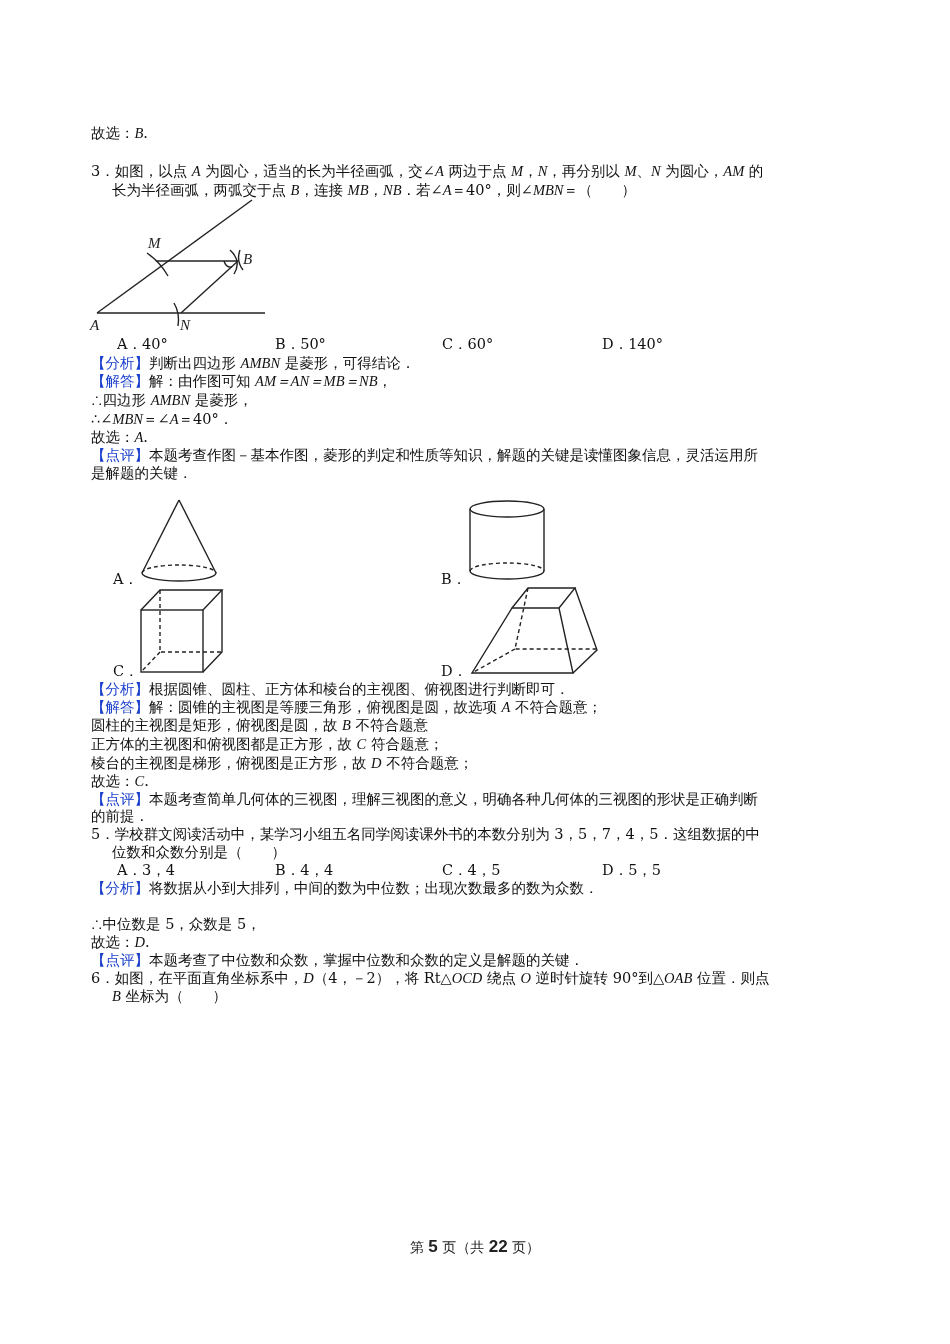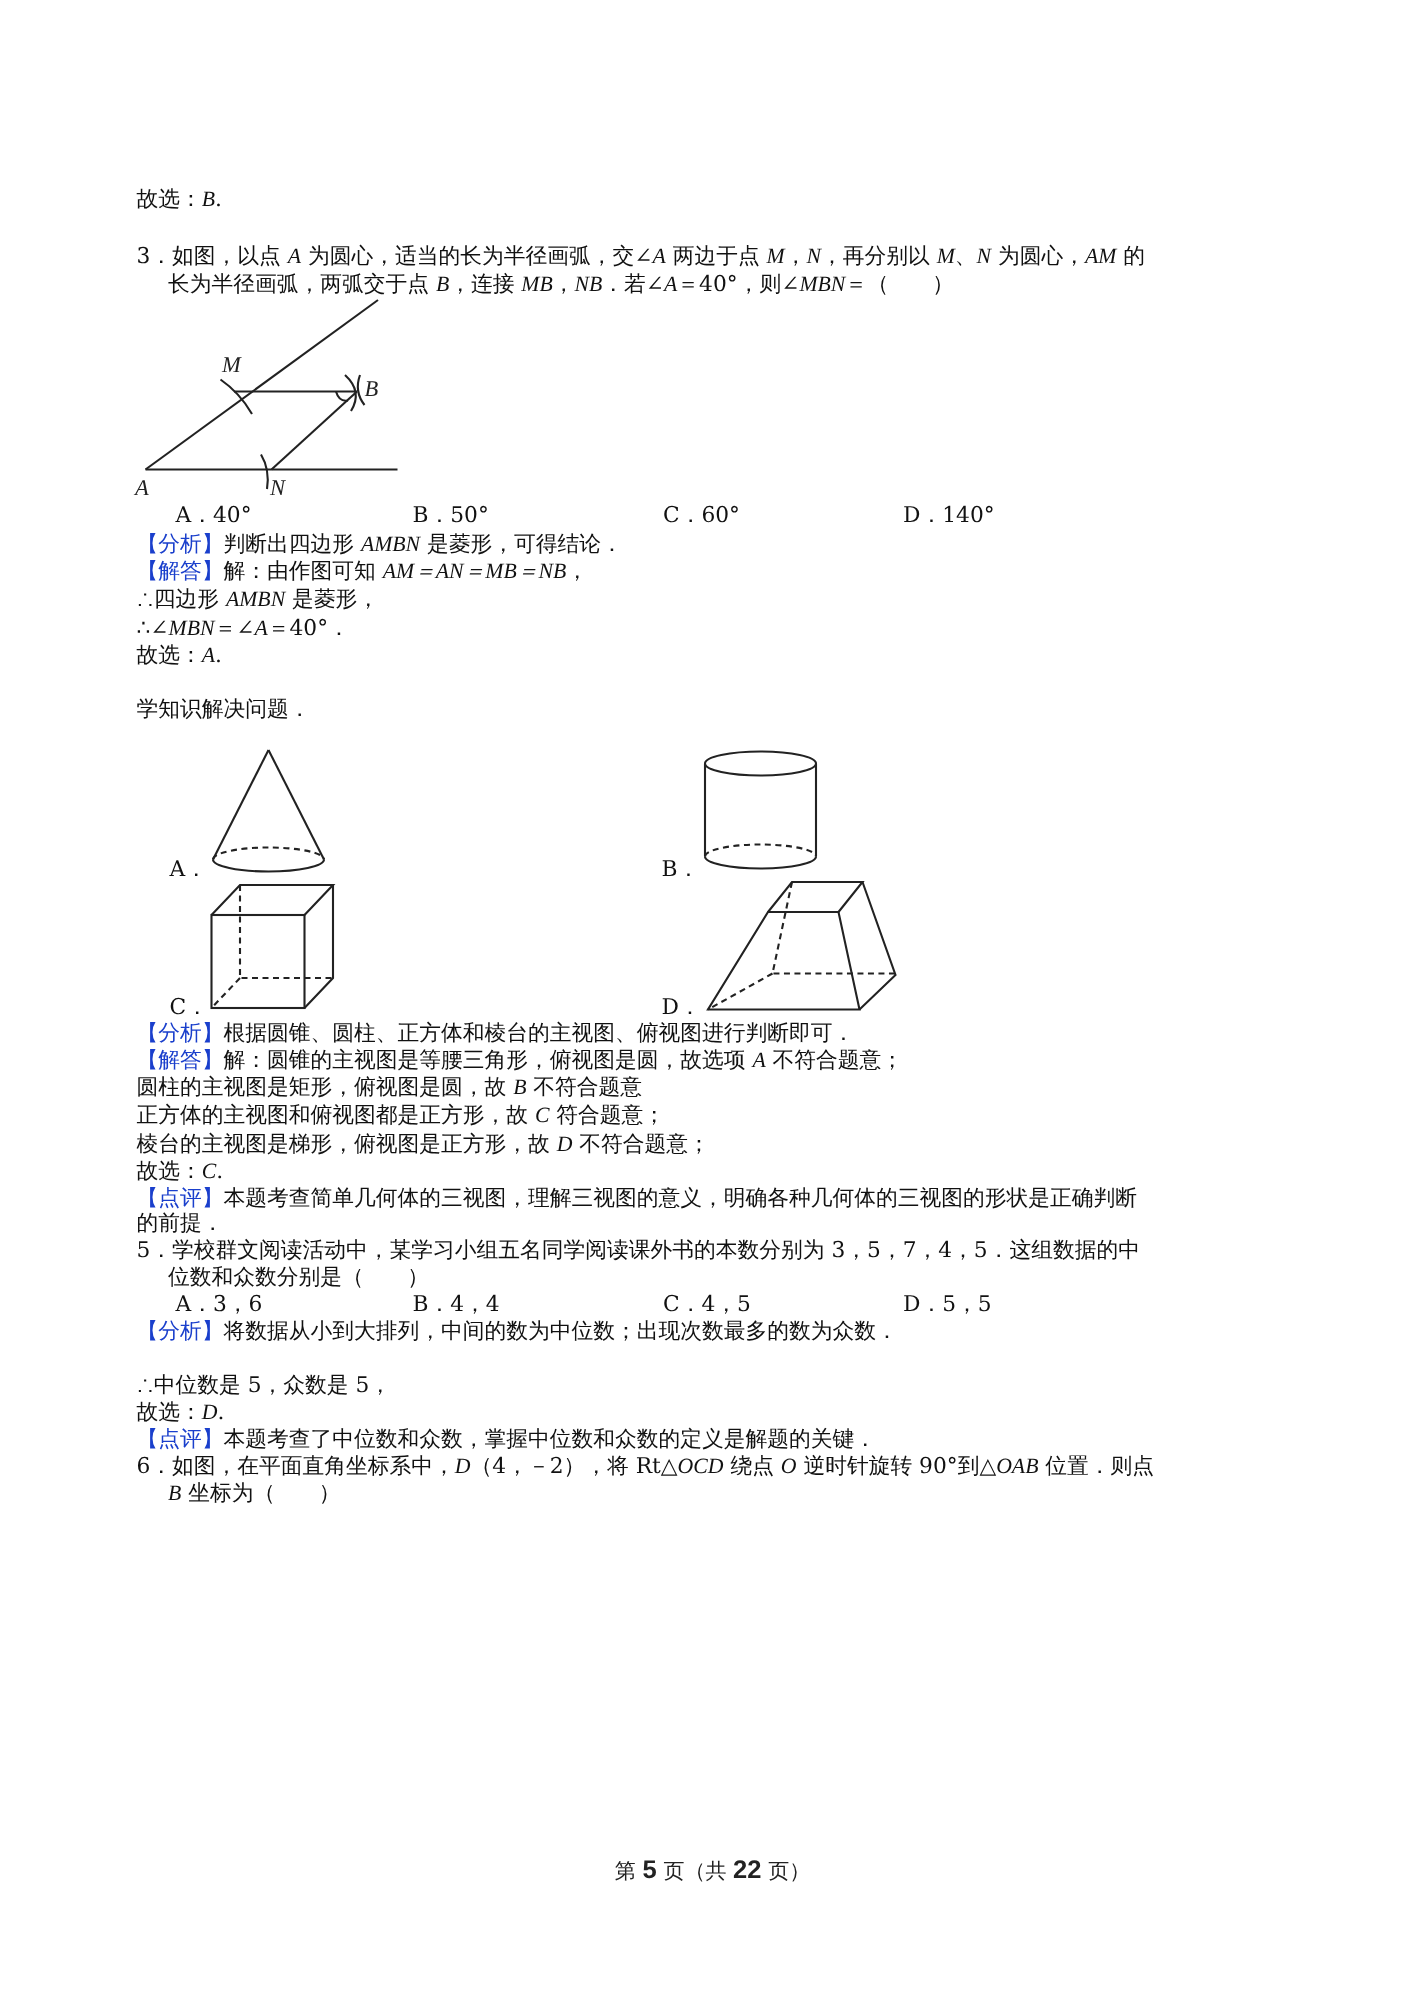--- a/index.html
+++ b/index.html
@@ -75,22 +75,25 @@
   </div>
   <div class="line" style="top:391px">
     <span>∴四边形 </span><i>AMBN</i><span> 是菱形，</span>
   </div>
   <div class="line" style="top:410px">
     <span>∴∠</span><i>MBN</i><span>＝∠</span><i>A</i><span>＝40°．</span>
   </div>
   <div class="line" style="top:428px">
     <span>故选：</span><i>A</i><span>.</span>
   </div>
+  <div class="line" style="top:446px">
+    <span class="tag">【点评】</span><span>本题考查作图－基本作图，菱形的判定和性质等知识，解题的关键是读懂图象信息，灵活运用所</span>
+  </div>
   <div class="line" style="top:464px">
-    <span>学知识解决问题．</span>
+    <span>是解题的关键．</span>
   </div>
 
 
   <span class="figlabel" style="left:113px; top:570px">A．</span>
   <svg style="left:140px; top:497px" width="80" height="85">
     <line x1="39" y1="3" x2="2" y2="76"></line>
     <line x1="39" y1="3" x2="76" y2="76"></line>
     <path d="M2,76 A37,8 0 0,0 76,76"></path>
     <path class="dash" d="M2,76 A37,8 0 0,1 76,76"></path>
   </svg>
@@ -146,21 +149,21 @@
   <div class="line" style="top:807px">
     <span>的前提．</span>
   </div>
 
   <div class="line" style="top:825px">
     <span>5．</span><span>学校群文阅读活动中，某学习小组五名同学阅读课外书的本数分别为 3，5，7，4，5．这组数据的中</span>
   </div>
   <div class="line indent" style="top:843px">
     <span>位数和众数分别是（　　）</span>
   </div>
-  <div class="opt" style="left:117px; top:861px"><span>A．</span><span>3，6</span></div>
+  <div class="opt" style="left:117px; top:861px"><span>A．</span><span>3，4</span></div>
   <div class="opt" style="left:275px; top:861px"><span>B．</span><span>4，4</span></div>
   <div class="opt" style="left:442px; top:861px"><span>C．</span><span>4，5</span></div>
   <div class="opt" style="left:602px; top:861px"><span>D．</span><span>5，5</span></div>
 
   <div class="line" style="top:879px">
     <span class="tag">【分析】</span><span>将数据从小到大排列，中间的数为中位数；出现次数最多的数为众数．</span>
   </div>
   <div class="line" style="top:915px">
     <span>∴中位数是 5，众数是 5，</span>
   </div>

